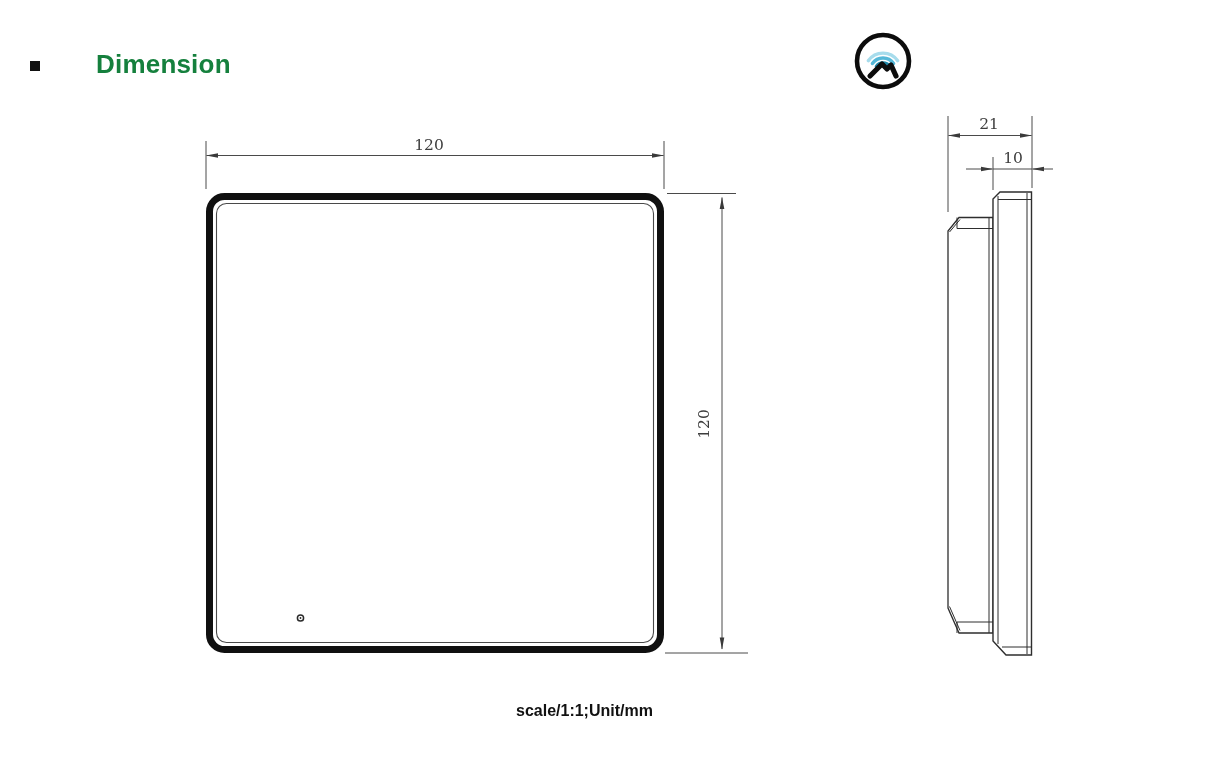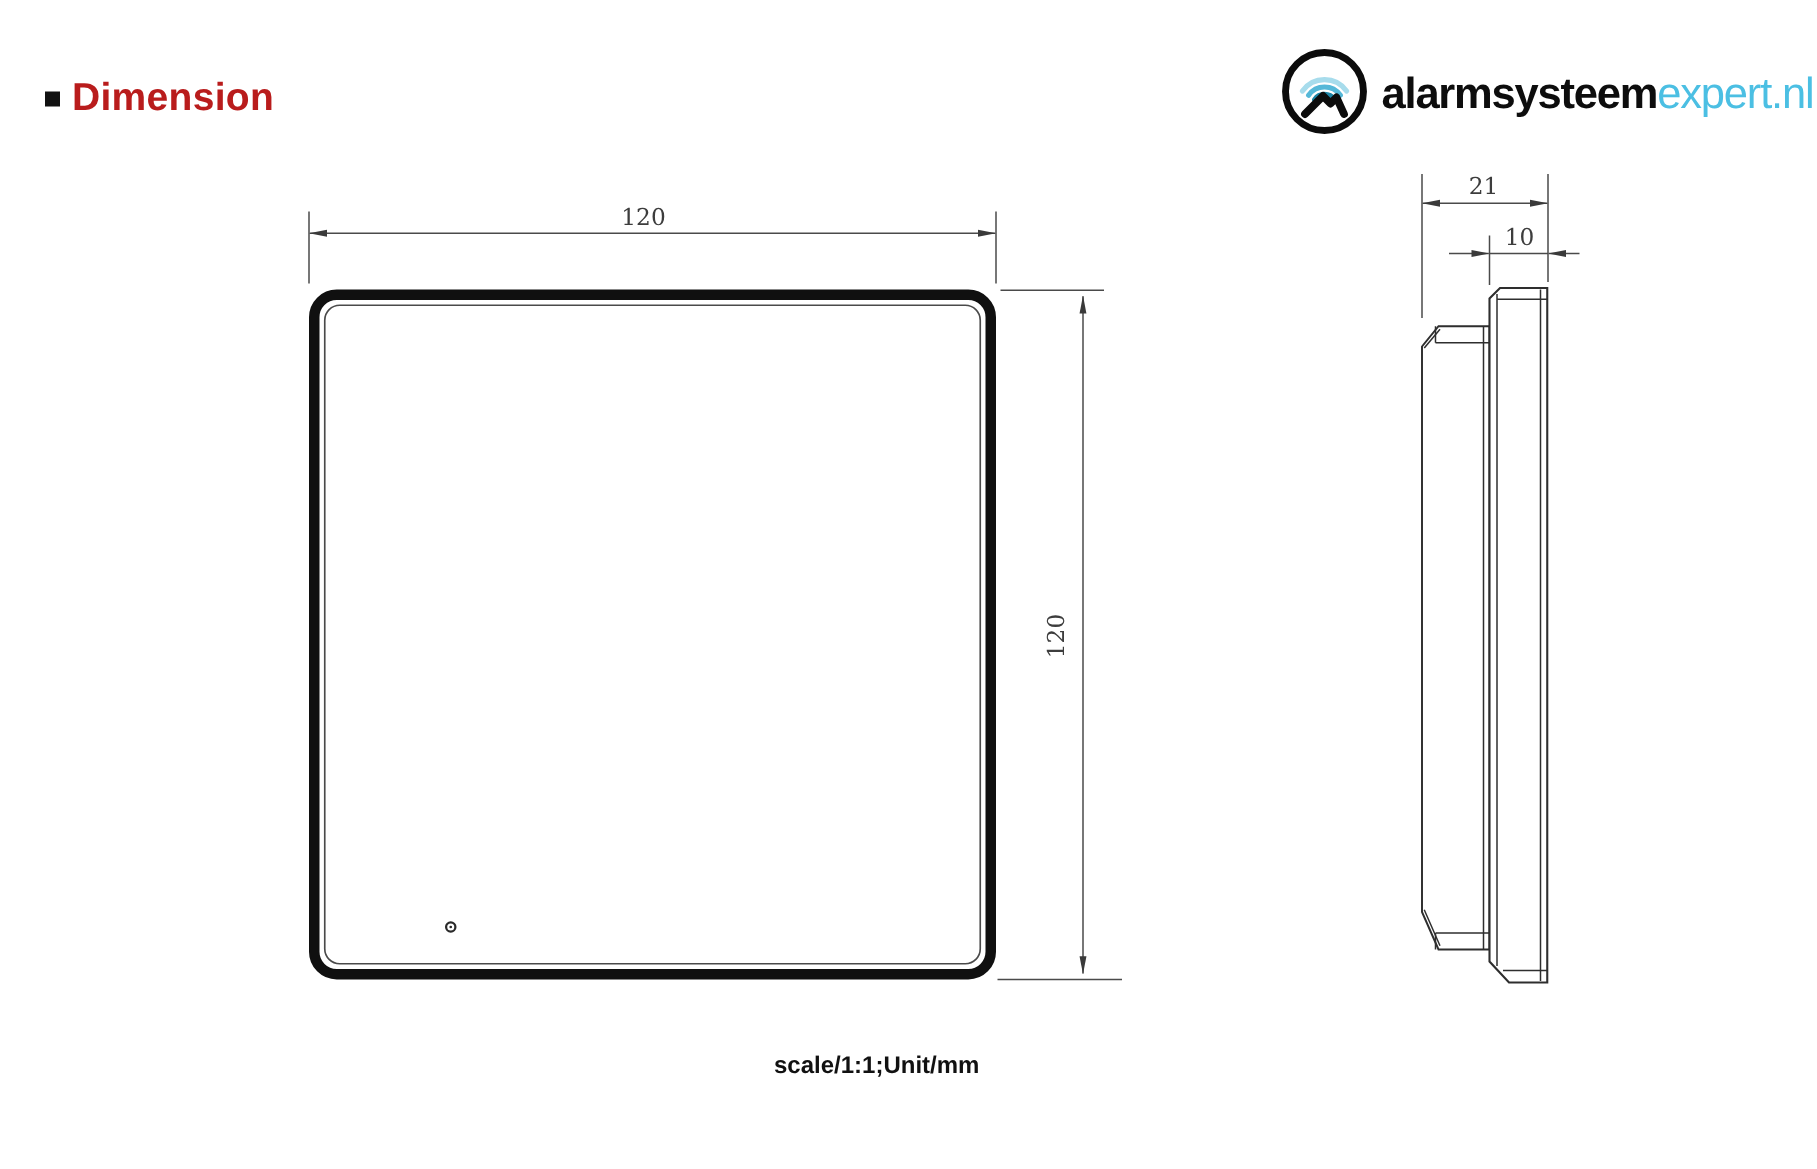--- a/index.html
+++ b/index.html
@@ -4,21 +4,21 @@
 <style>
   html,body{margin:0;padding:0;}
   body{
     width:1211px;height:779px;position:relative;overflow:hidden;
     background:#ffffff;font-family:"Liberation Sans",sans-serif;
   }
   .abs{position:absolute;}
   
   .title-wrap{left:30px;top:49px;display:flex;align-items:center;gap:8px;}
   .title-bullet{width:10px;height:10px;background:#111;margin-top:3px;}
-  .page-title{font-size:26px;font-weight:800;color:#b91c1c;letter-spacing:.2px;}
+  .page-title{font-size:26px;font-weight:800;color:#15803d;letter-spacing:.2px;margin-left:48px;}
   
   .logo-wrap{left:853px;top:31px;display:flex;align-items:center;gap:8px;}
   .logo-text{font-size:29px;letter-spacing:-.8px;white-space:nowrap;}
   .brand-primary{font-weight:800;color:#0d0d0d;}
   .brand-secondary{font-weight:400;color:#4bbfe3;}
   
   svg.drawing{left:0;top:0;}
   .dim-label{font-family:"DejaVu Serif","Liberation Serif",serif;font-size:15.5px;fill:#3d3d3d;}
   
   .scale-note{left:516px;top:702px;font-size:16px;font-weight:700;color:#111;}
@@ -33,23 +33,20 @@
 
 <div class="abs logo-wrap">
   <span>
     <svg width="60" height="60" viewBox="-30 -30 60 60">
       <circle cx="0" cy="0" r="26" fill="#ffffff" stroke="#0c0c0c" stroke-width="4.6"></circle>
       <path d="M -14.7,-0.3 A 18 18 0 0 1 14.7,-0.3" fill="none" stroke="#a7dcec" stroke-width="3.4" stroke-linecap="round"></path>
       <path d="M -10.6,2.5 A 13 13 0 0 1 10.6,2.5" fill="none" stroke="#55b8d8" stroke-width="3.4" stroke-linecap="round"></path>
       <path d="M -6.6,5.4 A 8 8 0 0 1 6.6,5.4" fill="none" stroke="#1d85a6" stroke-width="3.4" stroke-linecap="round"></path>
       <path d="M -13,15 L -1,3 L 4,8 L 8,4 L 13,15" fill="none" stroke="#0c0c0c" stroke-width="5.2" stroke-linejoin="round" stroke-linecap="round"></path>
     </svg>
-  </span>
-  <span class="logo-text">
-    <span class="brand-primary">alarmsysteem</span><span class="brand-secondary">expert.nl</span>
   </span>
 </div>
 
 <svg class="abs drawing" width="1211" height="779" viewBox="0 0 1211 779">
   <defs>
     <marker id="arr" viewBox="0 0 14 8" refX="13.5" refY="4" markerWidth="14" markerHeight="8" orient="auto-start-reverse">
       <path d="M14,4 L2,1.7 L2,6.3 Z" fill="#3a3a3a"></path>
     </marker>
   </defs>
 

